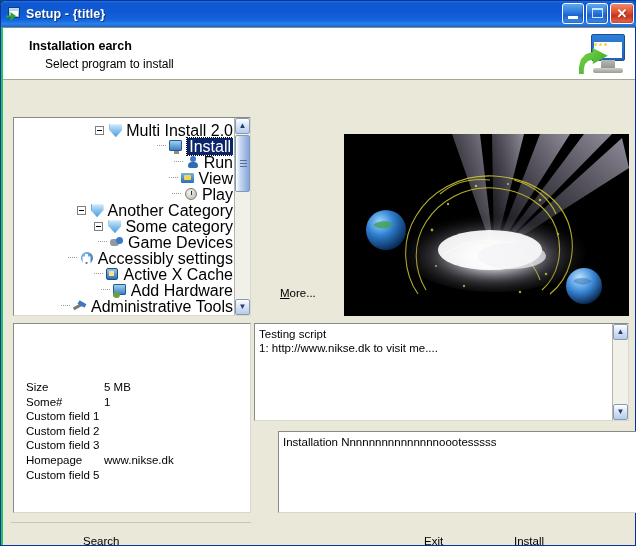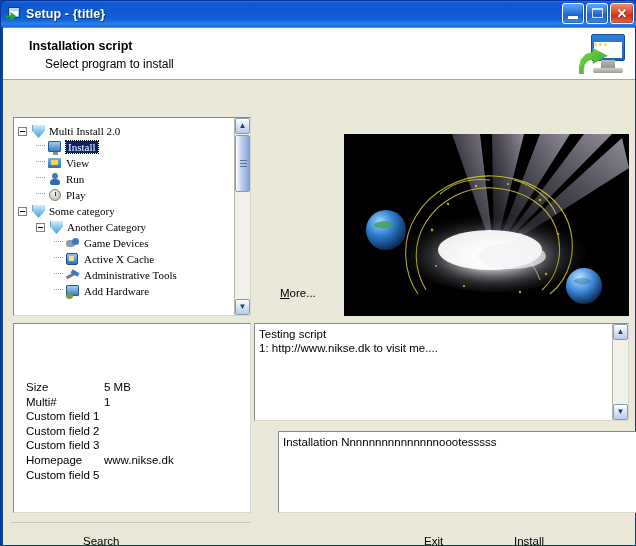--- a/index.html
+++ b/index.html
@@ -7,21 +7,21 @@
   body{
     width:636px;height:546px;overflow:hidden;
     font-family:"Liberation Sans", sans-serif;
     font-size:11px;
     background:#0b3fa8;
   }
   
   .window{
     position:absolute;left:0;top:0;width:636px;height:546px;
     box-sizing:border-box;
-    background:#0c4a6e;
+    background:#22c55e;
     border:1px solid #0832a0;
     border-radius:6px 6px 0 0;
   }
   .titlebar{
     position:absolute;left:0;top:0;width:636px;height:26px;
     box-sizing:border-box;
     background:linear-gradient(to bottom,#1f72dd 0%,#0e58d0 9%,#0f5ad4 45%,#1263dc 72%,#2a80e8 88%,#1766d8 100%);
     border-radius:6px 6px 0 0;
     display:flex;align-items:center;
     padding-left:5px;
@@ -149,22 +149,23 @@
     border-bottom:1px solid #d8d8d0;
   }
   
   .tree-panel{ left:10px; top:89px; width:238px; height:199px; }
   .tree-inner{
     position:absolute;left:0;top:0;right:17px;bottom:0;overflow:hidden;
     padding:4px 0 0 4px;
   }
   .trow{
     height:16px;line-height:16px;white-space:nowrap;position:relative;
-    font-size:11px;color:#000;
-    font-family:Liberation Serif, serif;
+    font-size:16px;color:#000;
+    font-family:Liberation Sans, sans-serif;
+    text-align:right;
   }
   .trow .ind{display:inline-block;}
   .expander{
     display:inline-block;width:9px;height:9px;box-sizing:border-box;
     border:1px solid #808080;background:#fff;position:relative;
     vertical-align:middle;margin-right:3px;
   }
   .expander:before{
     content:"";position:absolute;left:1px;top:3px;width:5px;height:1px;background:#000;
   }
@@ -346,58 +347,59 @@
       </div>
       <div class="capbtn close">
         <div class="close-glyph">✕</div>
       </div>
     </div>
   </div>
 
   <div class="client">
 
     <div class="header">
-      <div class="header-title">Installation script</div>
+      <div class="header-title">Installation earch</div>
       <div class="header-sub">Select program to install</div>
       <div class="header-icon">
         <div class="screen"></div>
         <div class="dots"><i></i><i></i><i></i></div>
         <div class="base"></div>
         <div class="foot"></div>
         <div class="garrow"></div>
       </div>
     </div>
 
     <div class="panel sunken tree-panel">
       <div class="tree-inner">
           <div class="trow"><span class="ind" style="width: 0px;"></span><span class="expander"></span><span class="tico"><span class="ic-shield"></span></span><span class="tlabel">Multi Install 2.0</span></div>
           <div class="trow"><span class="ind" style="width: 18px;"></span><span class="dots-h"></span><span class="tico"><span class="ic-monitor"></span></span><span class="tlabel sel">Install</span></div>
+          <div class="trow"><span class="ind" style="width: 18px;"></span><span class="dots-h"></span><span class="tico"><span class="ic-person"></span></span><span class="tlabel">Run</span></div>
           <div class="trow"><span class="ind" style="width: 18px;"></span><span class="dots-h"></span><span class="tico"><span class="ic-folderblue"></span></span><span class="tlabel">View</span></div>
-          <div class="trow"><span class="ind" style="width: 18px;"></span><span class="dots-h"></span><span class="tico"><span class="ic-person"></span></span><span class="tlabel">Run</span></div>
           <div class="trow"><span class="ind" style="width: 18px;"></span><span class="dots-h"></span><span class="tico"><span class="ic-clock"></span></span><span class="tlabel">Play</span></div>
+          <div class="trow"><span class="ind" style="width: 18px;"></span><span class="expander"></span><span class="tico"><span class="ic-shield"></span></span><span class="tlabel">Another Category</span></div>
           <div class="trow"><span class="ind" style="width: 0px;"></span><span class="expander"></span><span class="tico"><span class="ic-shield"></span></span><span class="tlabel">Some category</span></div>
-          <div class="trow"><span class="ind" style="width: 18px;"></span><span class="expander"></span><span class="tico"><span class="ic-shield"></span></span><span class="tlabel">Another Category</span></div>
           <div class="trow"><span class="ind" style="width: 36px;"></span><span class="dots-h"></span><span class="tico"><span class="ic-game"></span></span><span class="tlabel">Game Devices</span></div>
+          <div class="trow"><span class="ind" style="width: 36px;"></span><span class="dots-h"></span><span class="tico"><span class="ic-access"></span></span><span class="tlabel">Accessibly settings</span></div>
           <div class="trow"><span class="ind" style="width: 36px;"></span><span class="dots-h"></span><span class="tico"><span class="ic-axcache"></span></span><span class="tlabel">Active X Cache</span></div>
+          <div class="trow"><span class="ind" style="width: 36px;"></span><span class="dots-h"></span><span class="tico"><span class="ic-hw"></span></span><span class="tlabel">Add Hardware</span></div>
           <div class="trow"><span class="ind" style="width: 36px;"></span><span class="dots-h"></span><span class="tico"><span class="ic-admin"></span></span><span class="tlabel">Administrative Tools</span></div>
-          <div class="trow"><span class="ind" style="width: 36px;"></span><span class="dots-h"></span><span class="tico"><span class="ic-hw"></span></span><span class="tlabel">Add Hardware</span></div>
         </div>
       <div class="vscroll">
         <div class="sb-btn sb-up">▲</div>
         <div class="sb-thumb" style="top:17px;height:57px;">
           <div class="grip"></div>
         </div>
         <div class="sb-btn sb-dn">▼</div>
       </div>
     </div>
 
     <div class="panel sunken info-panel">
       <div class="info-grid">
           <div class="info-row"><span class="info-key">Size</span><span class="info-val">5 MB</span></div>
-          <div class="info-row"><span class="info-key">Multi#</span><span class="info-val">1</span></div>
+          <div class="info-row"><span class="info-key">Some#</span><span class="info-val">1</span></div>
           <div class="info-row"><span class="info-key">Custom field 1</span><span class="info-val"></span></div>
           <div class="info-row"><span class="info-key">Custom field 2</span><span class="info-val"></span></div>
           <div class="info-row"><span class="info-key">Custom field 3</span><span class="info-val"></span></div>
           <div class="info-row"><span class="info-key">Homepage</span><span class="info-val">www.nikse.dk</span></div>
           <div class="info-row"><span class="info-key">Custom field 5</span><span class="info-val"></span></div>
         </div>
     </div>
 
     <div class="picbox">
       <svg width="285" height="182" viewBox="0 0 285 182">

